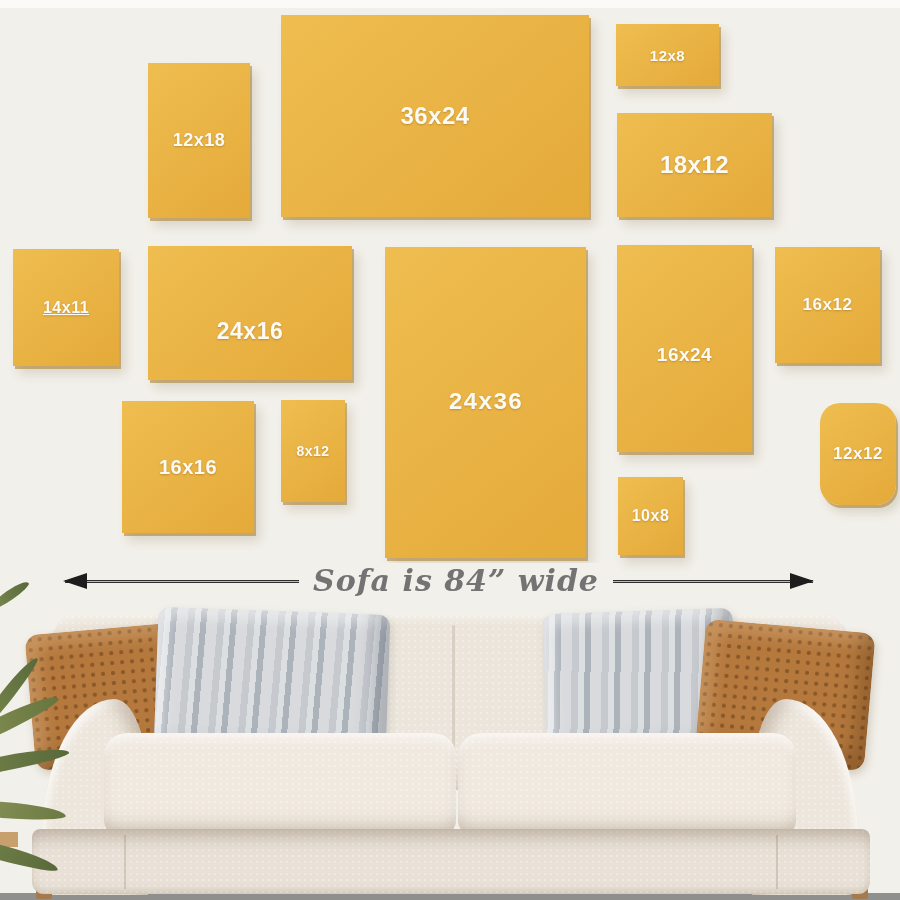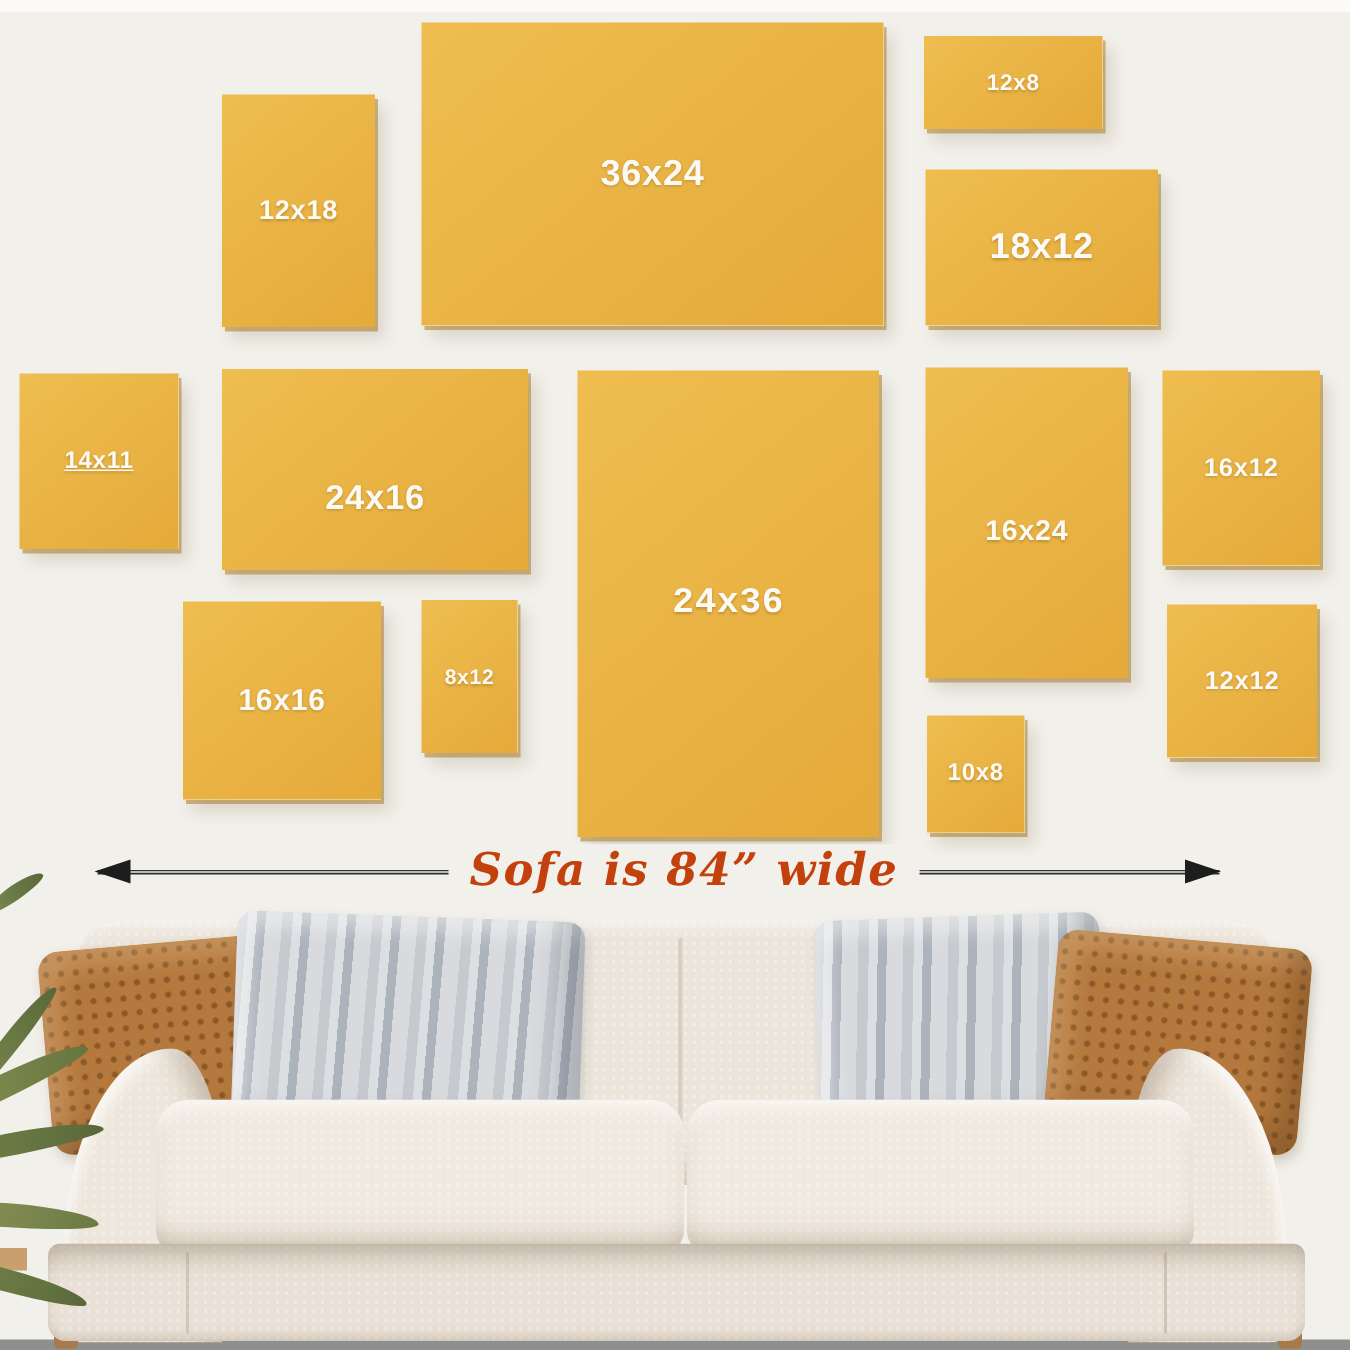--- a/index.html
+++ b/index.html
@@ -26,21 +26,21 @@
   .arrow-line{position:absolute;left:65px;top:580px;width:748px;height:3px;
     background:linear-gradient(#2e2e2e 0 1px,#b9b9b9 1px 2px,#2e2e2e 2px 3px);}
   .arrow-head{position:absolute;width:0;height:0;top:573px;
     border-top:8px solid transparent;border-bottom:8px solid transparent;}
   .arrow-head.left{left:63px;border-right:24px solid #1d1d1d;}
   .arrow-head.right{left:790px;border-left:24px solid #1d1d1d;}
   .arrow-caption{
     position:absolute;left:456px;top:581px;transform:translate(-50%,-52%);
     background:var(--wall-color,#F2F0EA);padding:0 14px;white-space:nowrap;
     font-family:"DejaVu Serif",serif;font-style:italic;font-weight:600;
-    font-size:30px;color:#c2410c;letter-spacing:1px;
+    font-size:30px;color:#737373;letter-spacing:1px;
   }
 
   
   .fabric{background-image:radial-gradient(rgba(255,255,255,.30) 1px,transparent 1.3px);background-size:6px 6px;}
   .sofa-back{position:absolute;left:52px;top:614px;width:796px;height:176px;
     background-color:var(--sofa-color,#ECE5DB);border-radius:26px 26px 0 0;
     box-shadow:inset 0 -20px 24px -12px rgba(150,130,100,.35),inset 0 10px 12px -8px rgba(255,255,255,.7);}
   .back-seam{position:absolute;left:452px;top:625px;width:3px;height:132px;background:rgba(120,100,75,.16);border-radius:2px;}
 
   .pillow{position:absolute;}
@@ -101,51 +101,51 @@
   <div class="top-strip"></div>
   <div class="floor"></div>
 
   <div>
       <div class="frame" style="left: 148px; top: 63px; width: 102px; height: 155px; align-items: center;">
     <span class="frame-label" style="font-size: 18px;">12x18</span>
   </div>
       <div class="frame" style="left: 281px; top: 15px; width: 308px; height: 202px;">
     <span class="frame-label" style="font-size: 24px;">36x24</span>
   </div>
-      <div class="frame" style="left: 616px; top: 24px; width: 119px; height: 62px;">
+      <div class="frame" style="left: 616px; top: 24px; width: 103px; height: 62px;">
     <span class="frame-label" style="font-size: 15px;">12x8</span>
   </div>
       <div class="frame" style="left: 617px; top: 113px; width: 155px; height: 104px;">
     <span class="frame-label" style="font-size: 24px;">18x12</span>
   </div>
       <div class="frame" style="left: 13px; top: 249px; width: 106px; height: 117px;">
     <span class="frame-label" style="font-size: 16px; text-decoration: underline;">14x11</span>
   </div>
       <div class="frame" style="left: 148px; top: 246px; width: 204px; height: 134px;">
     <span class="frame-label" style="font-size: 23px; margin-top: 36px;">24x16</span>
   </div>
       <div class="frame" style="left: 385px; top: 247px; width: 201px; height: 311px; font-family: Liberation Mono, monospace;">
     <span class="frame-label" style="font-size: 24px;">24x36</span>
   </div>
       <div class="frame" style="left: 617px; top: 245px; width: 135px; height: 207px;">
     <span class="frame-label" style="font-size: 19px; margin-top: 12px;">16x24</span>
   </div>
-      <div class="frame" style="left: 775px; top: 247px; width: 105px; height: 130px;">
+      <div class="frame" style="left: 775px; top: 247px; width: 105px; height: 116px;">
     <span class="frame-label" style="font-size: 17px;">16x12</span>
   </div>
       <div class="frame" style="left: 122px; top: 401px; width: 132px; height: 132px;">
     <span class="frame-label" style="font-size: 20px;">16x16</span>
   </div>
       <div class="frame" style="left: 281px; top: 400px; width: 64px; height: 102px;">
     <span class="frame-label" style="font-size: 14px; text-align: center;">8x12</span>
   </div>
       <div class="frame" style="left: 618px; top: 477px; width: 65px; height: 78px;">
     <span class="frame-label" style="font-size: 16px;">10x8</span>
   </div>
-      <div class="frame" style="left: 778px; top: 403px; width: 100px; height: 102px;">
+      <div class="frame" style="left: 820px; top: 403px; width: 76px; height: 102px; border-radius: 20px;">
     <span class="frame-label" style="font-size: 17px;">12x12</span>
   </div>
     </div>
 
   <div class="arrow-line"></div>
   <div class="arrow-head left"></div>
   <div class="arrow-head right"></div>
   <div class="arrow-caption">Sofa is 84” wide</div>
 
   <div class="sofa-back fabric"></div>

